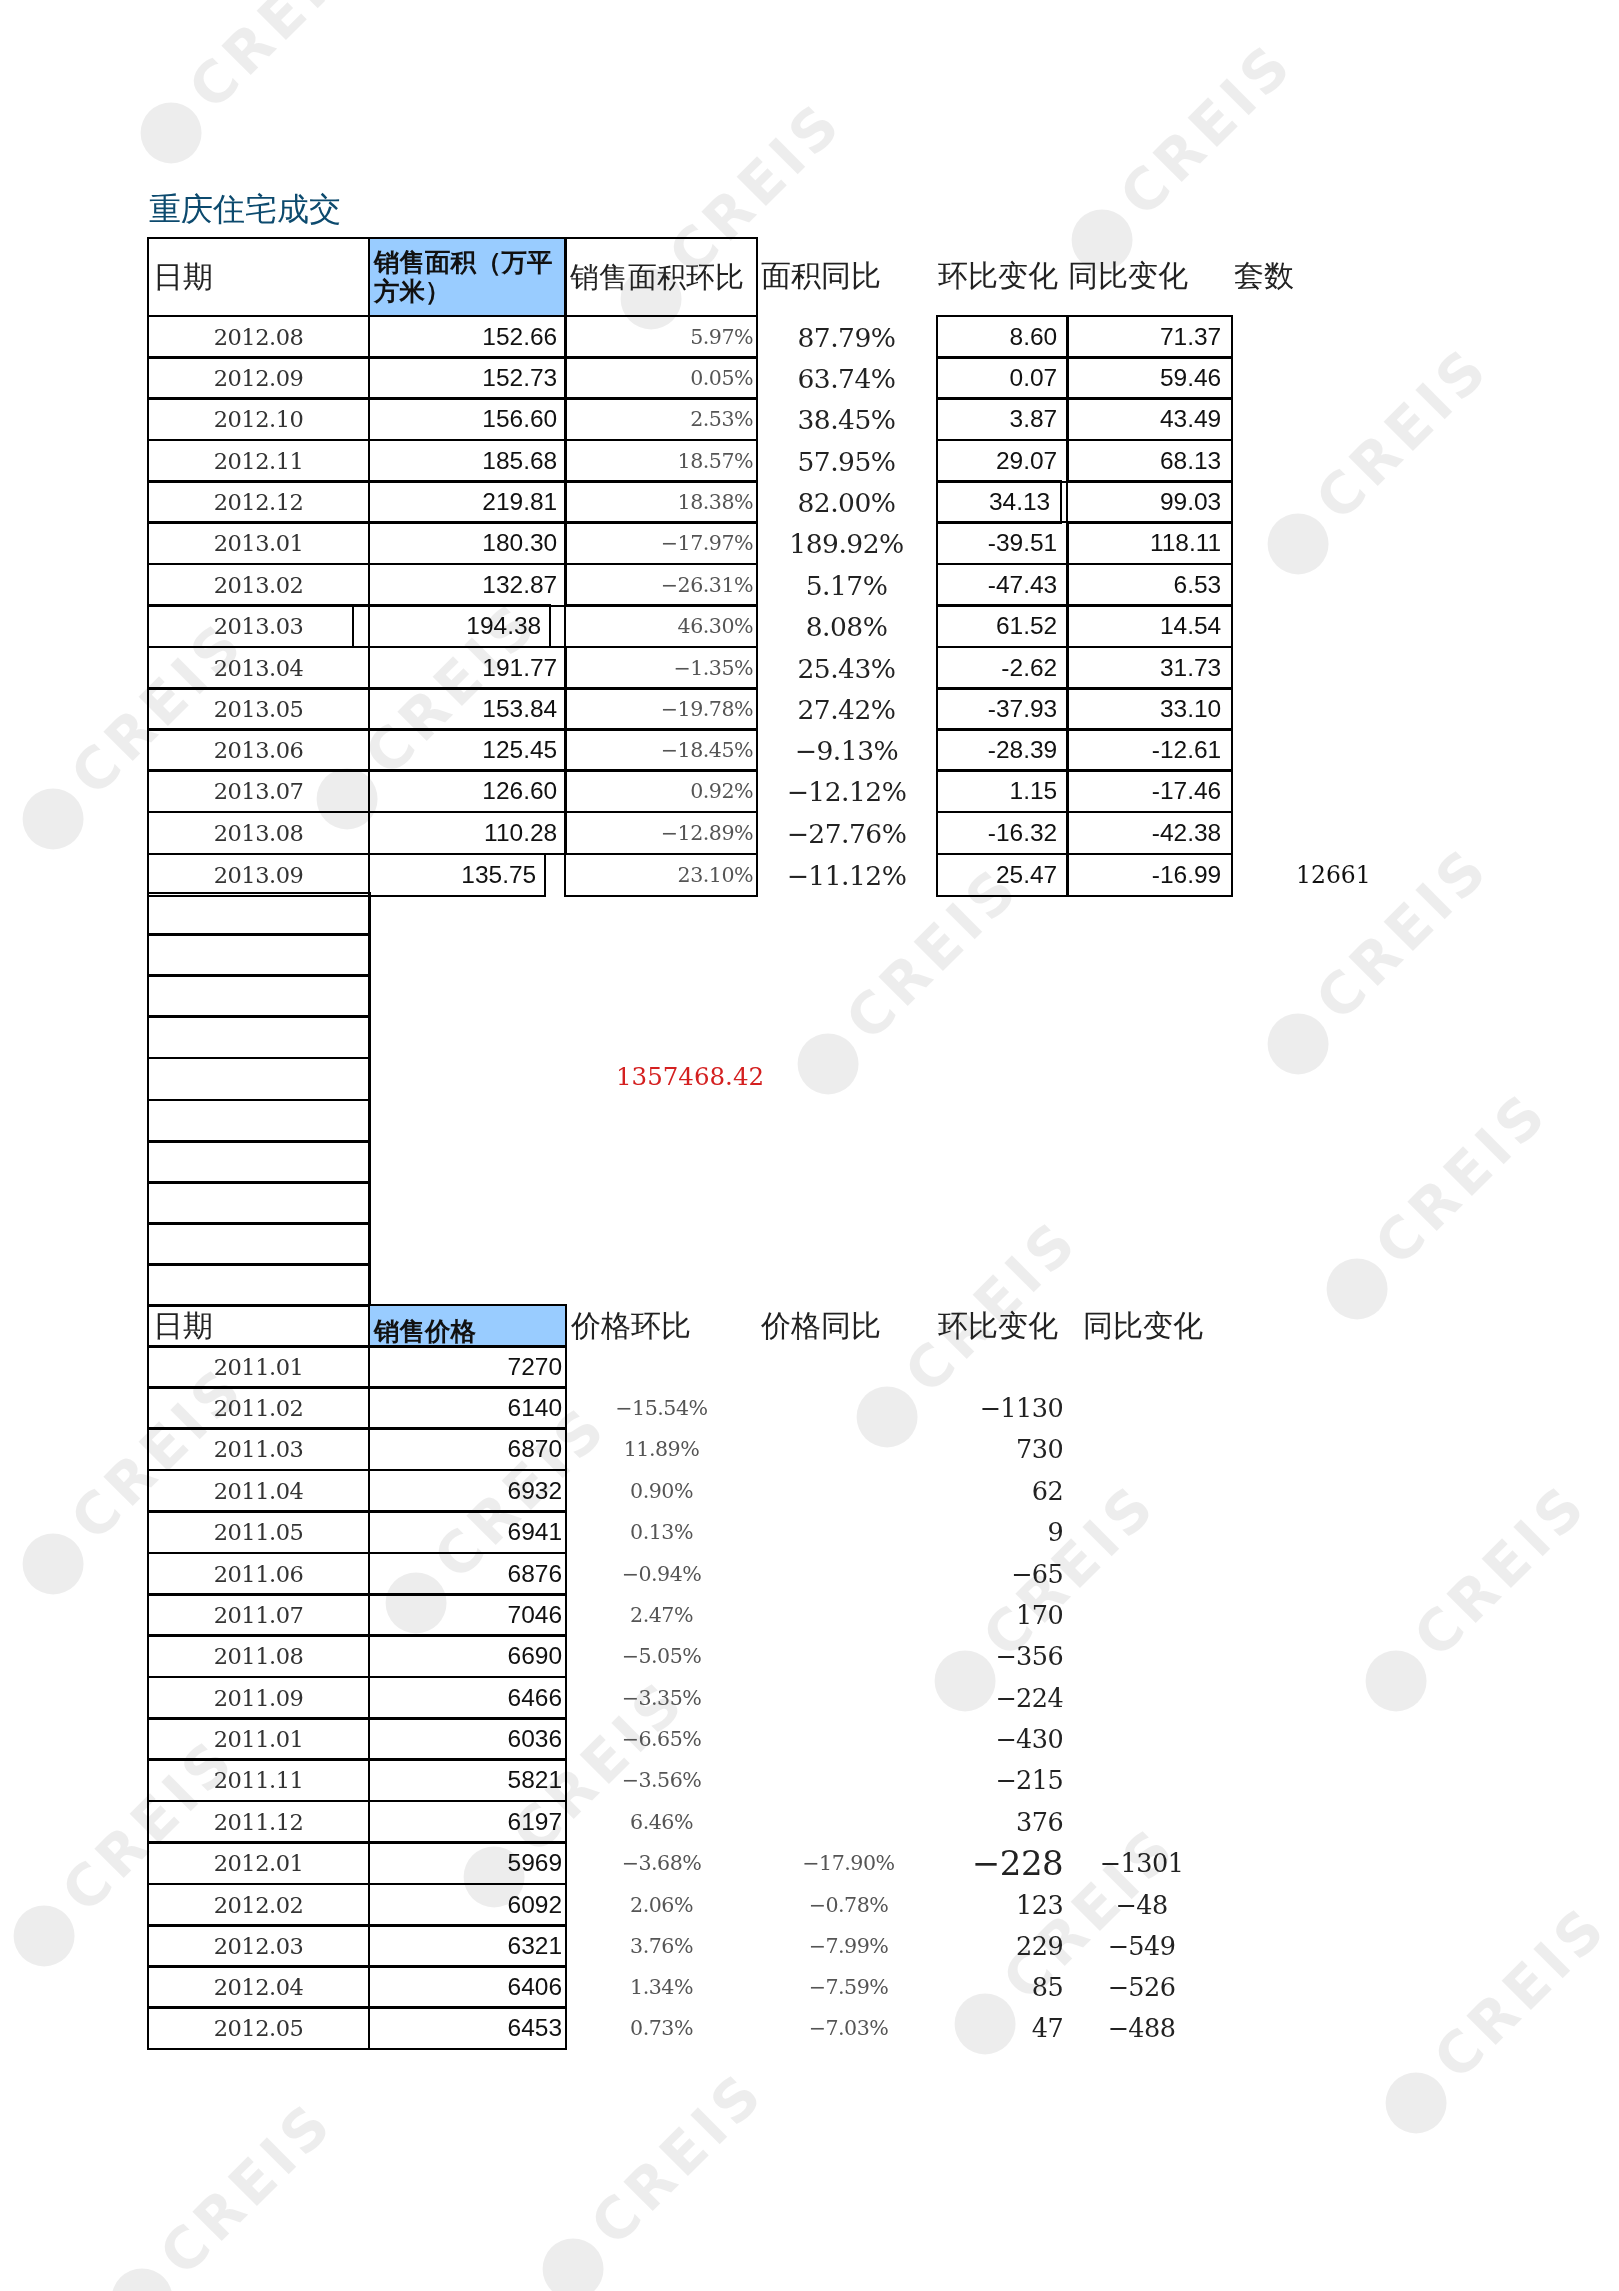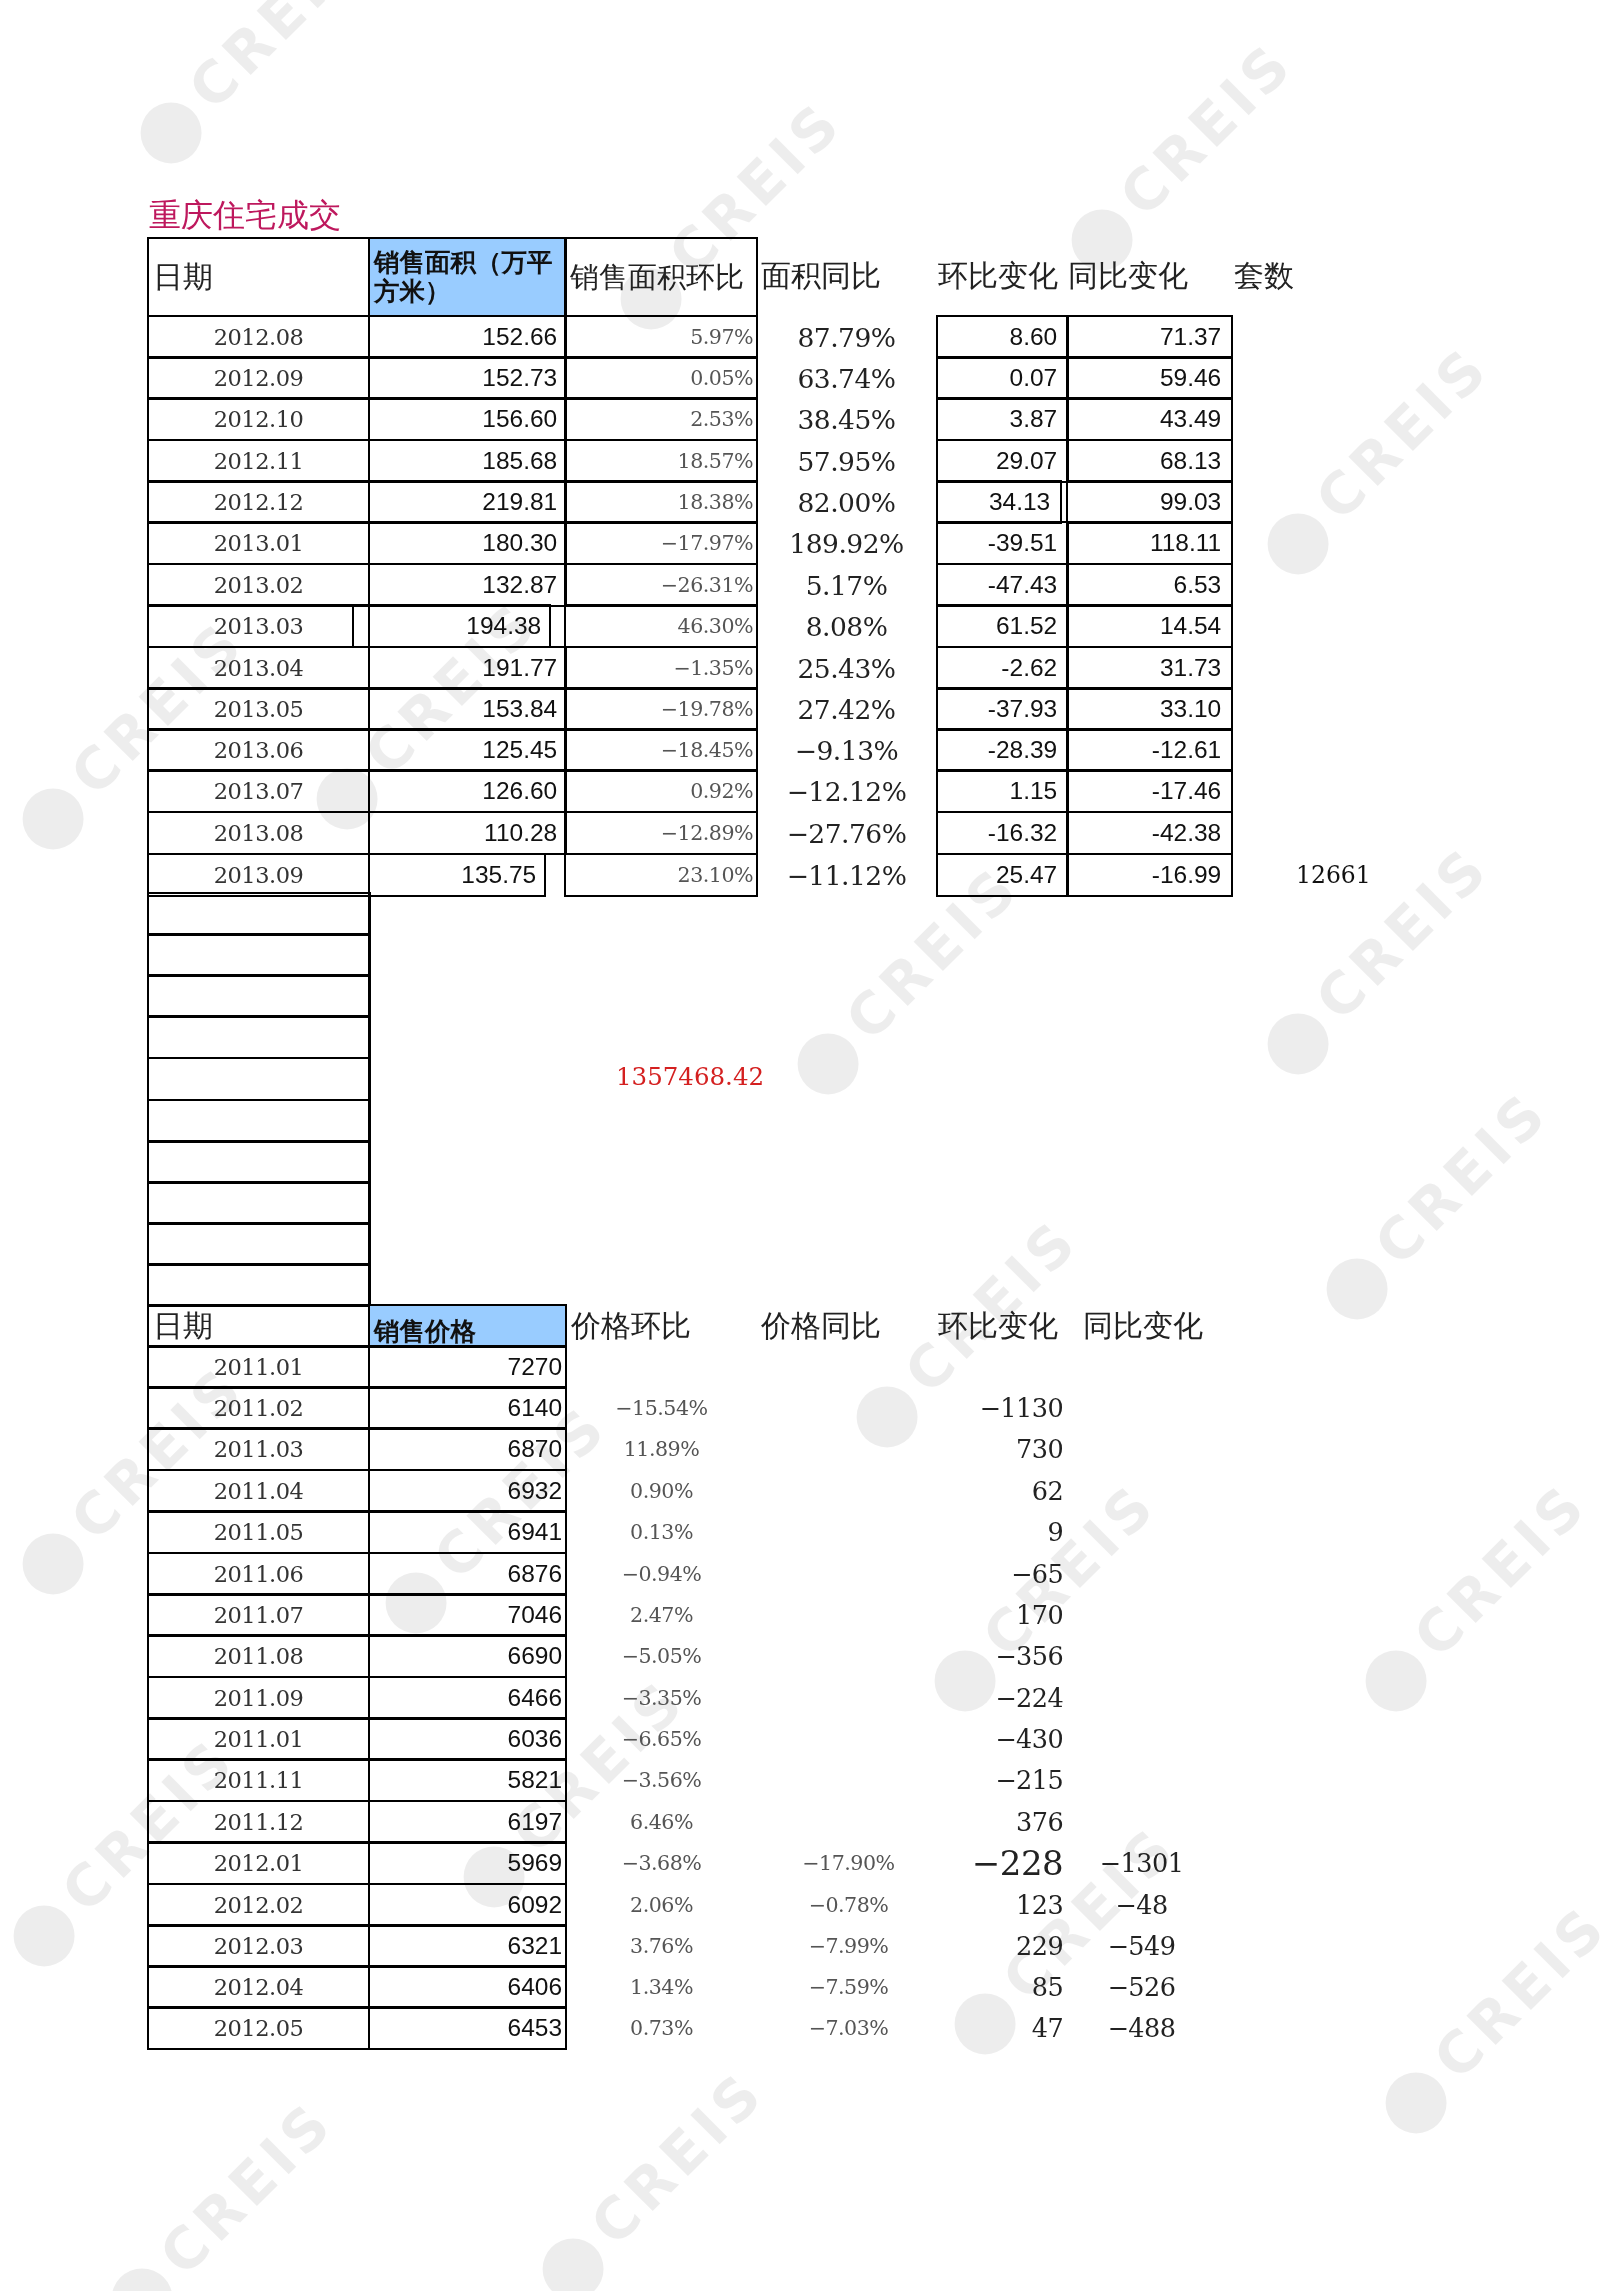--- a/index.html
+++ b/index.html
@@ -43,21 +43,21 @@
     <div class="wm" style="left:941px;top:1666px;">CREIS</div>
     <div class="wm" style="left:1372px;top:1666px;">CREIS</div>
     <div class="wm" style="left:19.6px;top:1921px;">CREIS</div>
     <div class="wm" style="left:470px;top:1862px;">CREIS</div>
     <div class="wm" style="left:961px;top:2009px;">CREIS</div>
     <div class="wm" style="left:1392px;top:2088px;">CREIS</div>
     <div class="wm" style="left:118px;top:2284px;">CREIS</div>
     <div class="wm" style="left:549px;top:2254px;">CREIS</div>
   </div>
 
-<div class="abs serif" style="left:149px; top:194px; font-size:32px; color:#be185d;">重庆住宅成交</div>
+<div class="abs serif" style="left:149px; top:188px; font-size:32px; color:#0c4a6e;">重庆住宅成交</div>
 
 <div class="cell bx l hdr" style="left:147px; top:237px; width:223px; height:80px;">日期</div>
 <div class="cell bx l blue hdr-b" style="left:368px; top:237px; width:199px; height:80px; padding-right:5.9px;">销售面积（万平方米）</div>
 <div class="cell bx l hdr-w" style="left:564px; top:237px; width:194px; height:80px; padding-right:5.9px;">销售面积环比</div>
 <div class="cell l hdr" style="left:757px; top:247px; width:176px; height:59px;">面积同比</div>
 <div class="cell l hdr" style="left:936px; top:247px; width:137px; height:59px; padding-left:2px;">环比变化</div>
 <div class="cell l hdr" style="left:1066px; top:247px; width:137px; height:59px; padding-left:2px;">同比变化</div>
 <div class="cell l hdr" style="left:1230px; top:247px; width:88px; height:59px;">套数</div>
 
 <div id="area-rows">

